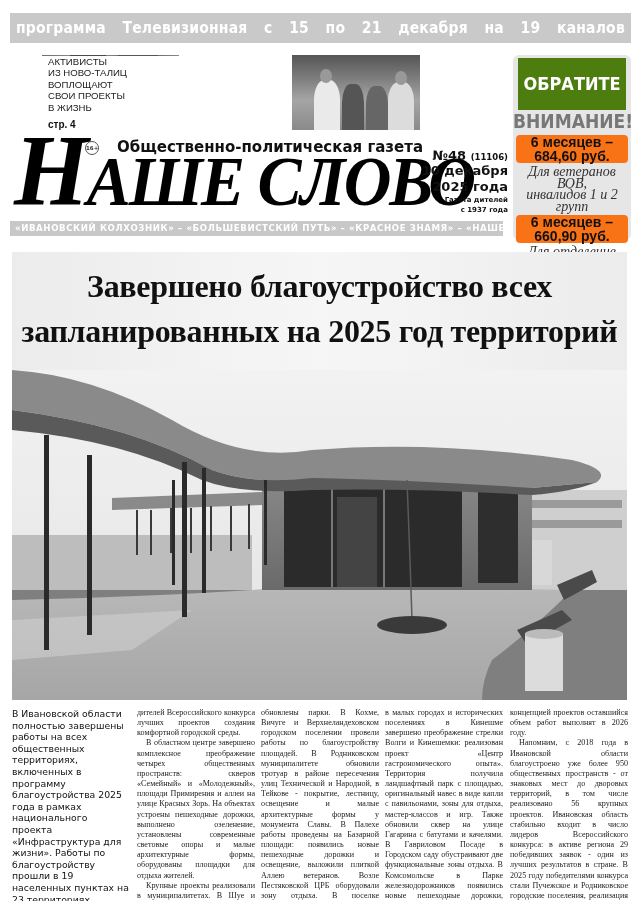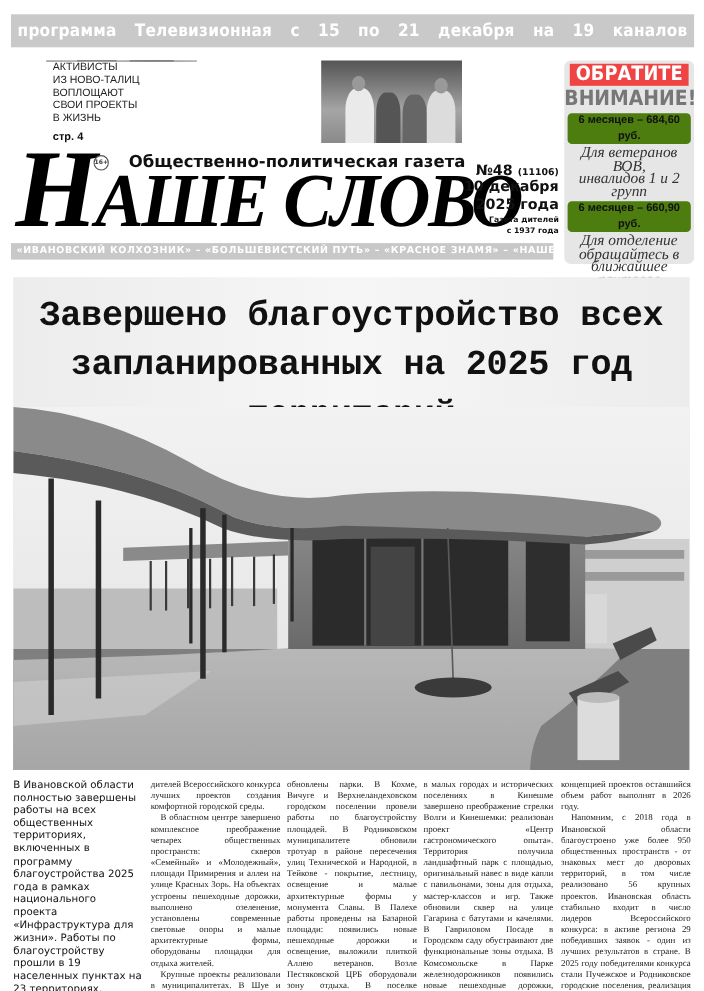--- a/index.html
+++ b/index.html
@@ -21,24 +21,24 @@
   .teaser .txt { padding-left: 6px; width: 90px; }
   .teaser .head { font-family: "Liberation Sans", sans-serif; font-size: 9.6px; line-height: 11.5px; color: #222; text-transform: uppercase; }
   .teaser .page { font-family: "Liberation Sans", sans-serif; font-weight: bold; font-size: 10px; margin-top: 6px; color: #111; }
   .fig { position: absolute; bottom: 0; background: #3a3a3a; border-radius: 40% 40% 0 0; }
   .fighead { position: absolute; background: #d0d0d0; border-radius: 50%; }
 
   .promo {
     position: absolute; left: 513px; top: 55px; width: 118px; height: 185px;
     background: #e6e6e6; border-radius: 6px; text-align: center; padding-top: 3px;
   }
-  .promo .b1 { display: inline-block; background: #ef4444; color: #fff; font-weight: bold; font-size: 18px; line-height: 20px; padding: 0 5px; font-family: "DejaVu Sans Condensed", "DejaVu Sans", sans-serif; }
+  .promo .b1 { display: inline-block; background: #4d7c0f; color: #fff; font-weight: bold; font-size: 18px; line-height: 20px; padding: 16px 5px; font-family: "DejaVu Sans Condensed", "DejaVu Sans", sans-serif; }
   .promo .b2 { color: #777; font-weight: bold; font-size: 19px; line-height: 22px; font-family: "DejaVu Sans Condensed", "DejaVu Sans", sans-serif; }
   .promo .p { font-family: "Liberation Sans", sans-serif; font-size: 7.2px; line-height: 9px; color: #222; text-transform: uppercase; }
-  .promo .price { background: #4d7c0f; margin: 3px 3px; border-radius: 4px; font-family: "Liberation Sans", sans-serif; font-weight: bold; font-size: 10px; line-height: 14px; color: #111; }
+  .promo .price { background: #f97316; margin: 3px 3px; border-radius: 4px; font-family: "Liberation Sans", sans-serif; font-weight: bold; font-size: 14px; line-height: 14px; color: #111; }
   .promo .it { font-family: "Liberation Serif", serif; font-style: italic; font-size: 14px; line-height: 11.5px; color: #333; }
 
   .masthead-logo {
     position: absolute; left: 14px; top: 132px;
     font-family: "Liberation Serif", serif; font-style: italic; font-weight: bold;
     font-size: 66px; line-height: 80px; color: #000; letter-spacing: -2px;
     transform: scaleY(1.05);
   }
   .masthead-logo .big { font-size: 96px; }
   .age { position: absolute; left: 85px; top: 141px; width: 14px; height: 14px; border: 1px solid #555; border-radius: 50%; font-size: 5.5px; line-height: 12px; text-align: center; font-weight: bold; color: #333; background: #fff; }
@@ -54,21 +54,21 @@
     background: #c8c8c8; color: #fff; font-family: "DejaVu Sans", sans-serif;
     font-weight: bold; font-size: 8.6px; line-height: 15px; padding-left: 5px; letter-spacing: 0.6px;
     white-space: nowrap; overflow: hidden;
   }
 
   .headline-box {
     position: absolute; left: 12px; top: 252px; width: 615px; height: 118px;
     background: linear-gradient(to right, #ececec, #f6f6f6 50%, #ececec);
   }
   .headline {
-    text-align: center; font-family: Liberation Mono, monospace;
+    text-align: center; font-family: Liberation Serif, serif;
     font-weight: bold; font-size: 32px; line-height: 45px; color: #111; padding-top: 12px;
     letter-spacing: -0.3px;
   }
 
   .mainphoto { position: absolute; left: 12px; top: 370px; width: 615px; height: 330px; overflow: hidden; background: #e9e9e9; }
 
   .body-cols { position: absolute; left: 12px; top: 708px; width: 620px; height: 190px; }
   .col { position: absolute; top: 0; font-family: "Liberation Serif", serif; font-size: 8.1px; line-height: 10.15px; color: #222; text-align: justify; }
   .col p { text-indent: 9px; }
   .col p.noindent { text-indent: 0; }

